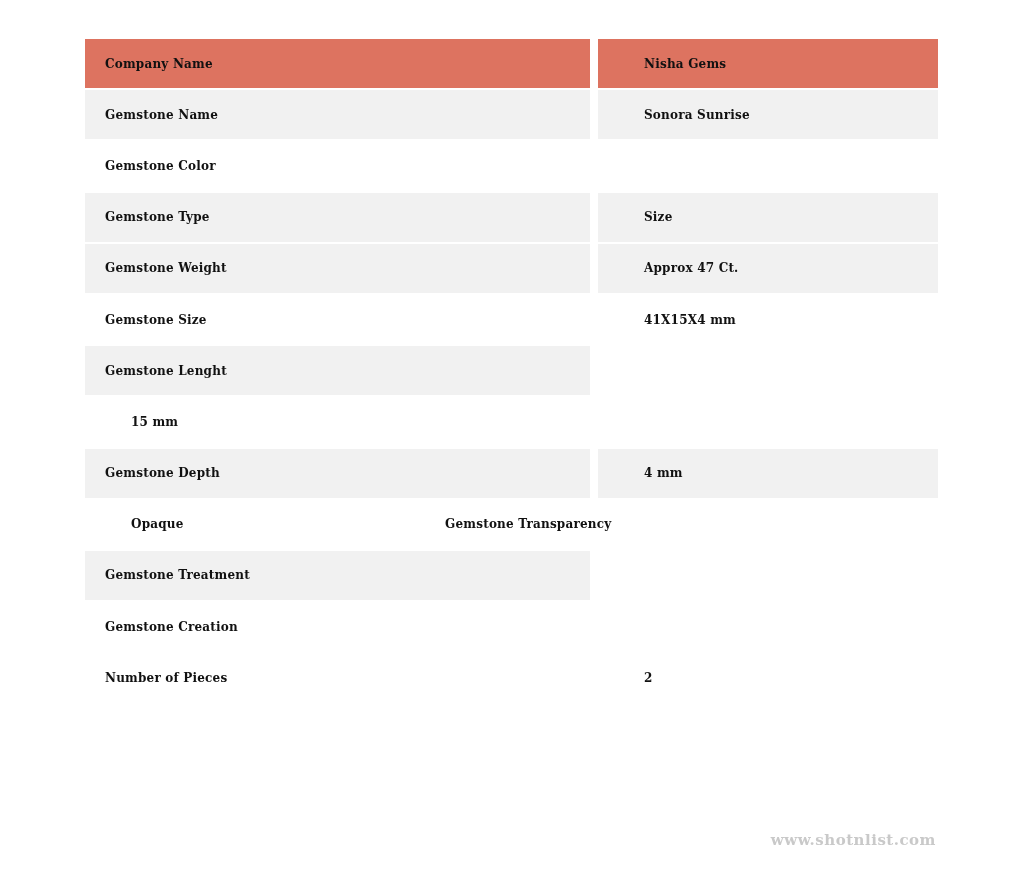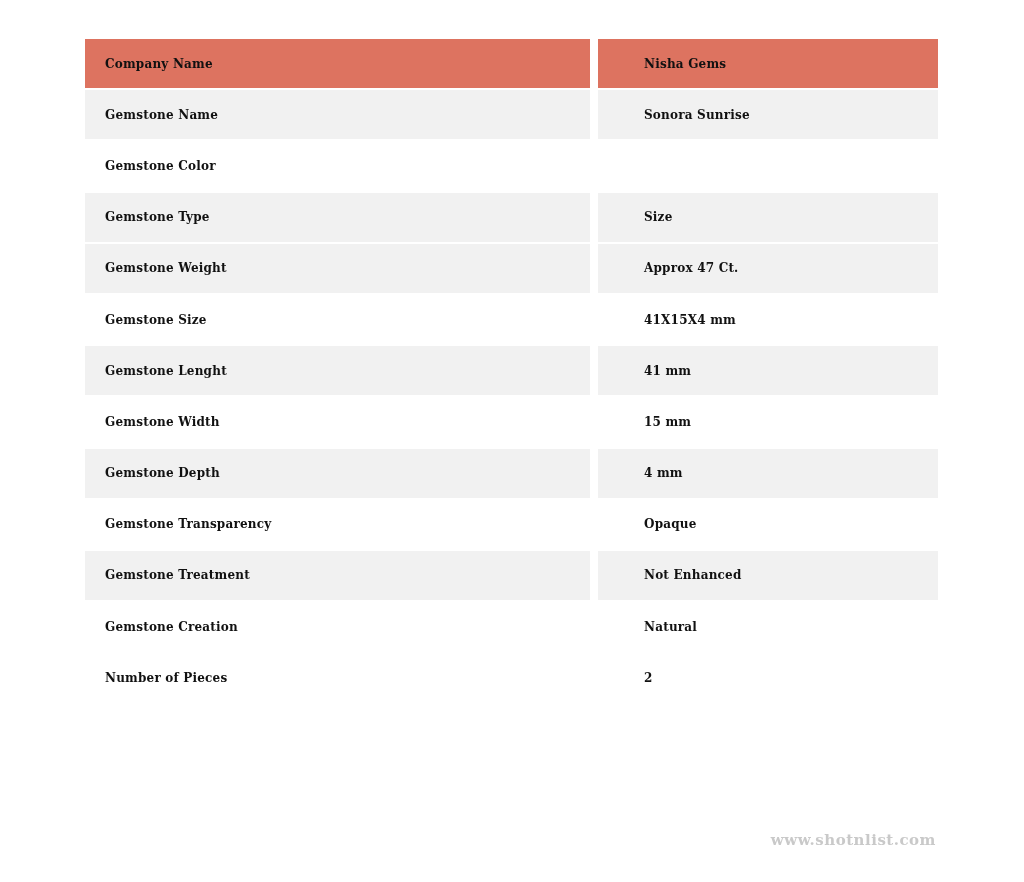--- a/index.html
+++ b/index.html
@@ -91,46 +91,42 @@
     <div class="cell value">Approx 47 Ct.</div>
   </div>
 
   <div class="row">
     <div class="cell label">Gemstone Size</div>
     <div class="cell value">41X15X4 mm</div>
   </div>
 
   <div class="row gray">
     <div class="cell label">Gemstone Lenght</div>
-    <div class="cell value">41 mm</div>
   </div>
 
   <div class="row">
-    <div class="cell label">Gemstone Width</div>
     <div class="cell value">15 mm</div>
   </div>
 
   <div class="row gray">
     <div class="cell label">Gemstone Depth</div>
     <div class="cell value">4 mm</div>
   </div>
 
   <div class="row">
+    <div class="cell value">Opaque</div>
     <div class="cell label">Gemstone Transparency</div>
-    <div class="cell value">Opaque</div>
   </div>
 
   <div class="row gray">
     <div class="cell label">Gemstone Treatment</div>
-    <div class="cell value">Not Enhanced</div>
   </div>
 
   <div class="row">
     <div class="cell label">Gemstone Creation</div>
-    <div class="cell value">Natural</div>
   </div>
 
 
   <div class="row">
     <div class="cell label">Number of Pieces</div>
     <div class="cell value">2</div>
   </div>
 
 </div>
 

